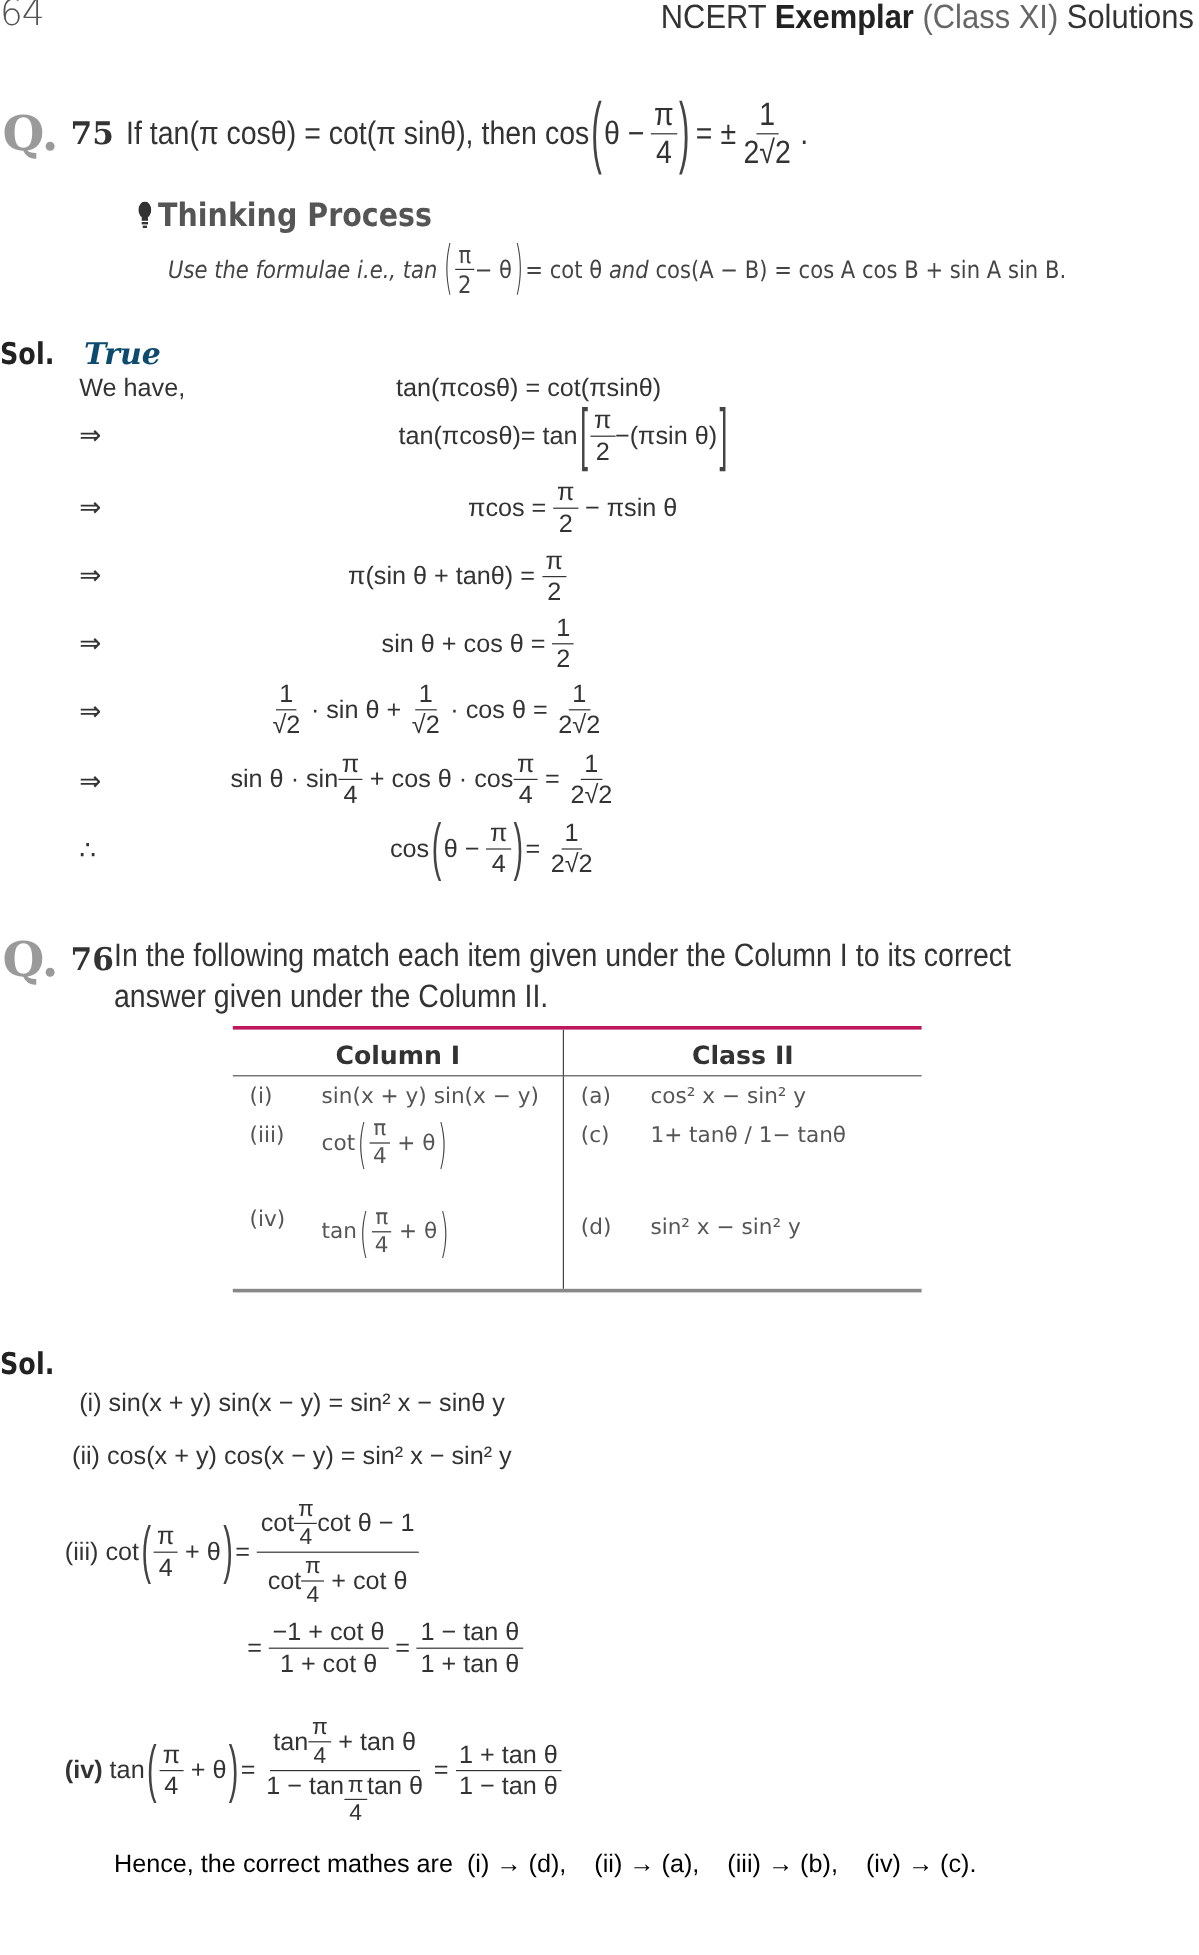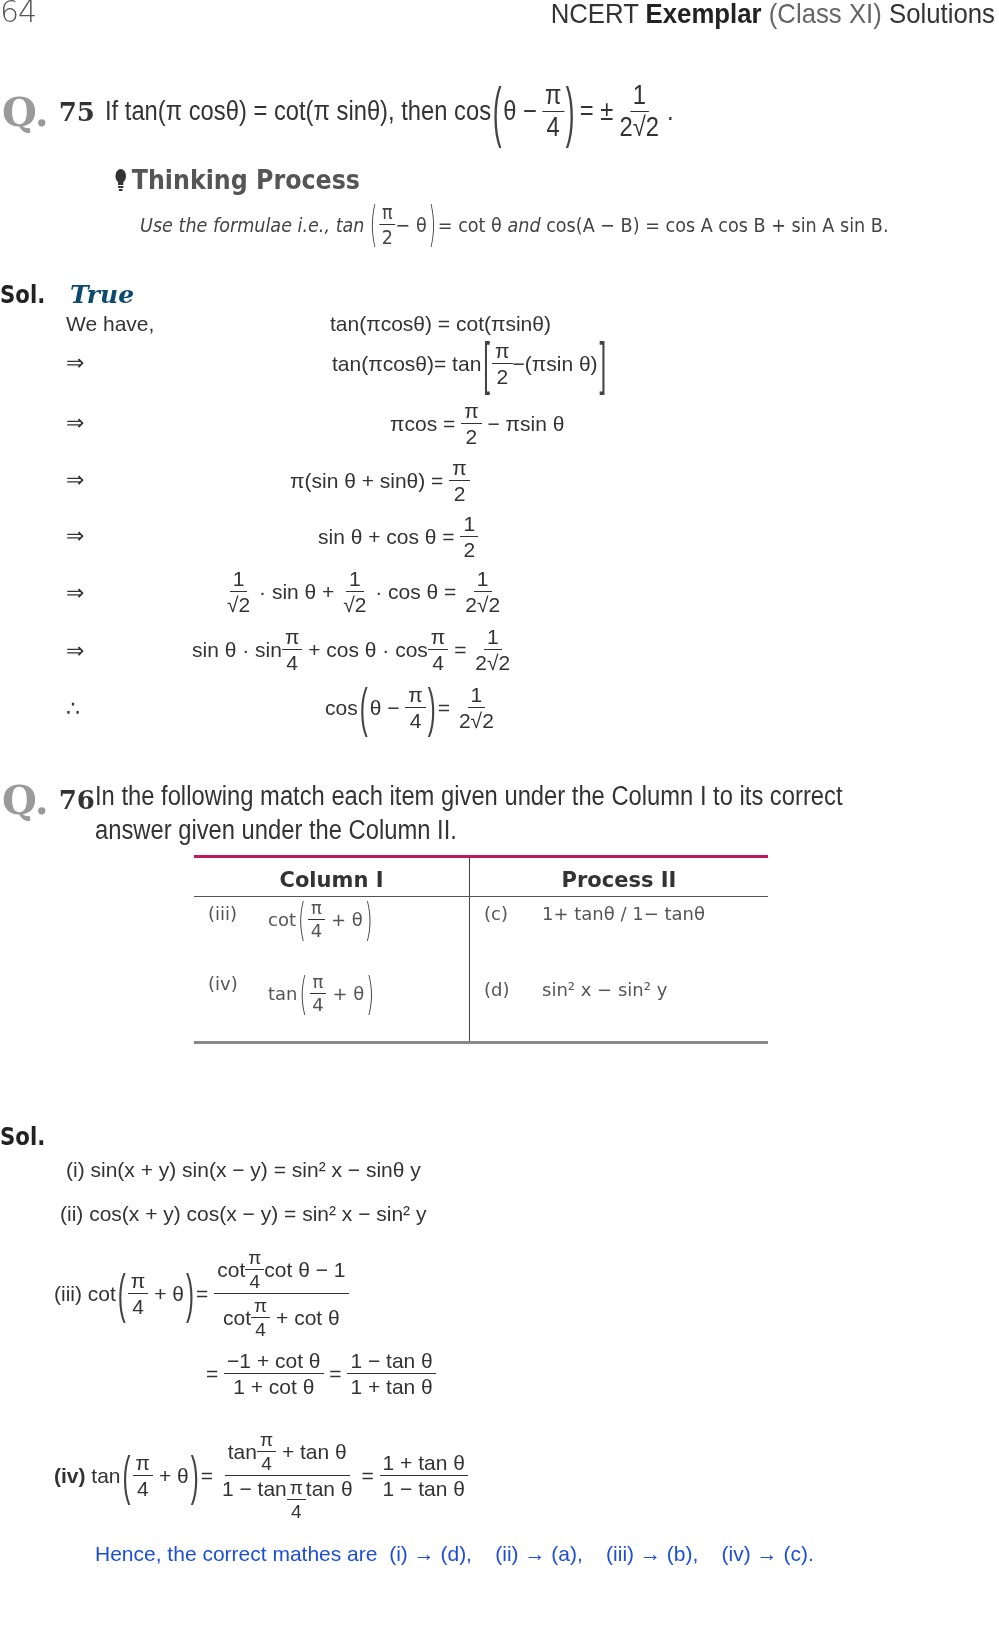--- a/index.html
+++ b/index.html
@@ -112,21 +112,21 @@
   <span>πcos =</span>&nbsp;
   <span class="frac">
       <span class="num">π</span>
       <span class="den">2</span>
     </span>&nbsp;
   <span>− πsin θ</span>
 </div>
 
 <div class="abs arrow" style="left:66px; top:467px;">⇒</div>
 <div class="abs math" style="left:290px; top:457px;">
-  <span>π(sin θ + sinθ) =</span>&nbsp;
+  <span>π(sin θ + tanθ) =</span>&nbsp;
   <span class="frac">
       <span class="num">π</span>
       <span class="den">2</span>
     </span>
 </div>
 
 <div class="abs arrow" style="left:66px; top:523px;">⇒</div>
 <div class="abs math" style="left:318px; top:513px;">
   <span>sin θ + cos θ =</span>&nbsp;
   <span class="frac">
@@ -193,24 +193,28 @@
   <span class="q-mark">Q.</span>
   <span class="q-num" style="margin-left:10px;">76</span>
 </div>
 <div class="abs q-text" style="left:95px; top:781px;">In the following match each item given under the Column I to its correct</div>
 <div class="abs q-text" style="left:95px; top:815px;">answer given under the Column II.</div>
 
 <table class="match">
   <thead>
     <tr>
       <th class="c1" style="width:275px;">Column I</th>
-      <th>Process II</th>
+      <th>Class II</th>
     </tr>
   </thead>
   <tbody>
+    <tr>
+      <td class="c1"><span style="display:inline-block; width:60px; padding-left:14px;">(i)</span><span>sin(x + y) sin(x − y)</span></td>
+      <td><span style="display:inline-block; width:58px; padding-left:14px;">(a)</span><span>cos² x − sin² y</span></td>
+    </tr>
     <tr>
       <td class="c1" style="height:58px;">
           <div style="display:flex; align-items:flex-start;">
             <span style="display:inline-block; width:60px; padding-left:14px;">(iii)</span>
             <span style="display:flex; align-items:center; margin-top:-4px;"><span>cot</span><span class="paren" style="font-size:20px;">(</span><span class="frac">
                 <span class="num">π</span>
                 <span class="den">4</span>
               </span>&nbsp;<span>+ θ</span><span class="paren" style="font-size:20px;">)</span></span>
           </div>
         </td>
@@ -301,15 +305,15 @@
         </span>
         <span>tan θ</span>
       </span>
   </span>
   &nbsp;=&nbsp;<span class="frac">
       <span class="num">1 + tan θ</span>
       <span class="den">1 − tan θ</span>
     </span>
 </div>
 
-<div class="abs math" style="left:95px; top:1542px; color:#1d4ed8;">
+<div class="abs math" style="left:95px; top:1542px; color:#000000;">
     <span style="white-space:pre;">Hence, the correct mathes are  (i) → (d),    (ii) → (a),    (iii) → (b),    (iv) → (c).</span>
   </div>
 
 </body></html>

